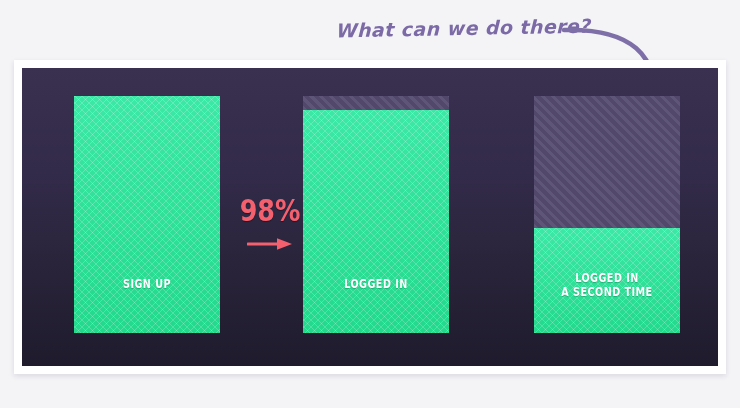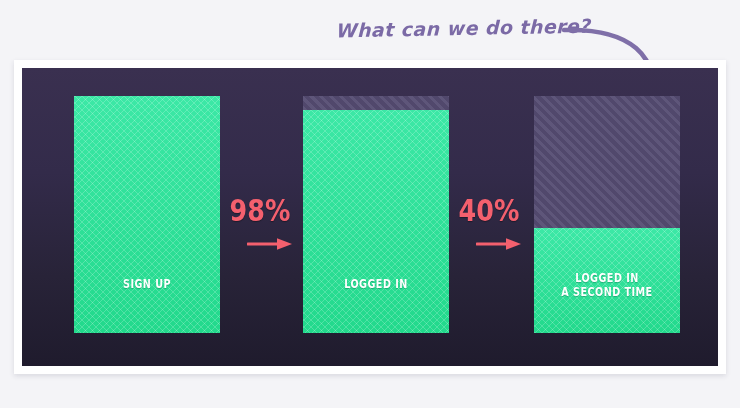--- a/index.html
+++ b/index.html
@@ -71,21 +71,21 @@
     transform:scaleX(.82);
     text-shadow:0 1px 1px rgba(0,90,60,.35);
     white-space:pre-line;
     pointer-events:none;
   }
 
   
   .conv{
     position:absolute;
     width:86px;
-    text-align:left;
+    text-align:center;
   }
   .conv-pct{
     color:#f4606e;
     font-family:"Liberation Sans Narrow","DejaVu Sans Condensed","Liberation Sans",sans-serif;
     font-weight:bold;
     font-size:30px;
     letter-spacing:0px;
     line-height:30px;
     transform:scaleX(.94);
     text-shadow:0 1px 1px rgba(0,0,0,.35);
@@ -138,27 +138,20 @@
         <path d="M30 1.2 L 45 7 L 30 12.8 Z" fill="#f4606e"></path>
       </svg>
     </div>
 
     <div class="bar-group" style="left:281px; width:146px; height:237px;">
       <div class="bar-seg seg-lost" style="height:6%;"></div>
       <div class="bar-seg seg-filled" style="height:94%;"></div>
       <div class="bar-label">LOGGED IN</div>
     </div>
 
-    <div class="conv" style="left:434px; bottom:115px;">
-      <div class="conv-pct">40%</div>
-      <svg class="conv-arrow" width="46" height="14" viewBox="0 0 46 14" style="margin-left:20px;">
-        <line x1="1" y1="7" x2="33" y2="7" stroke="#f4606e" stroke-width="3.2" stroke-linecap="round"></line>
-        <path d="M30 1.2 L 45 7 L 30 12.8 Z" fill="#f4606e"></path>
-      </svg>
-    </div>
 
     <div class="bar-group" style="left:512px; width:146px; height:237px;">
       <div class="bar-seg seg-lost" style="height:55.7%;"></div>
       <div class="bar-seg seg-filled" style="height:44.3%;"></div>
       <div class="bar-label" style="bottom:34px;">LOGGED IN
 A SECOND TIME</div>
     </div>
 
   </div>
 </div>

